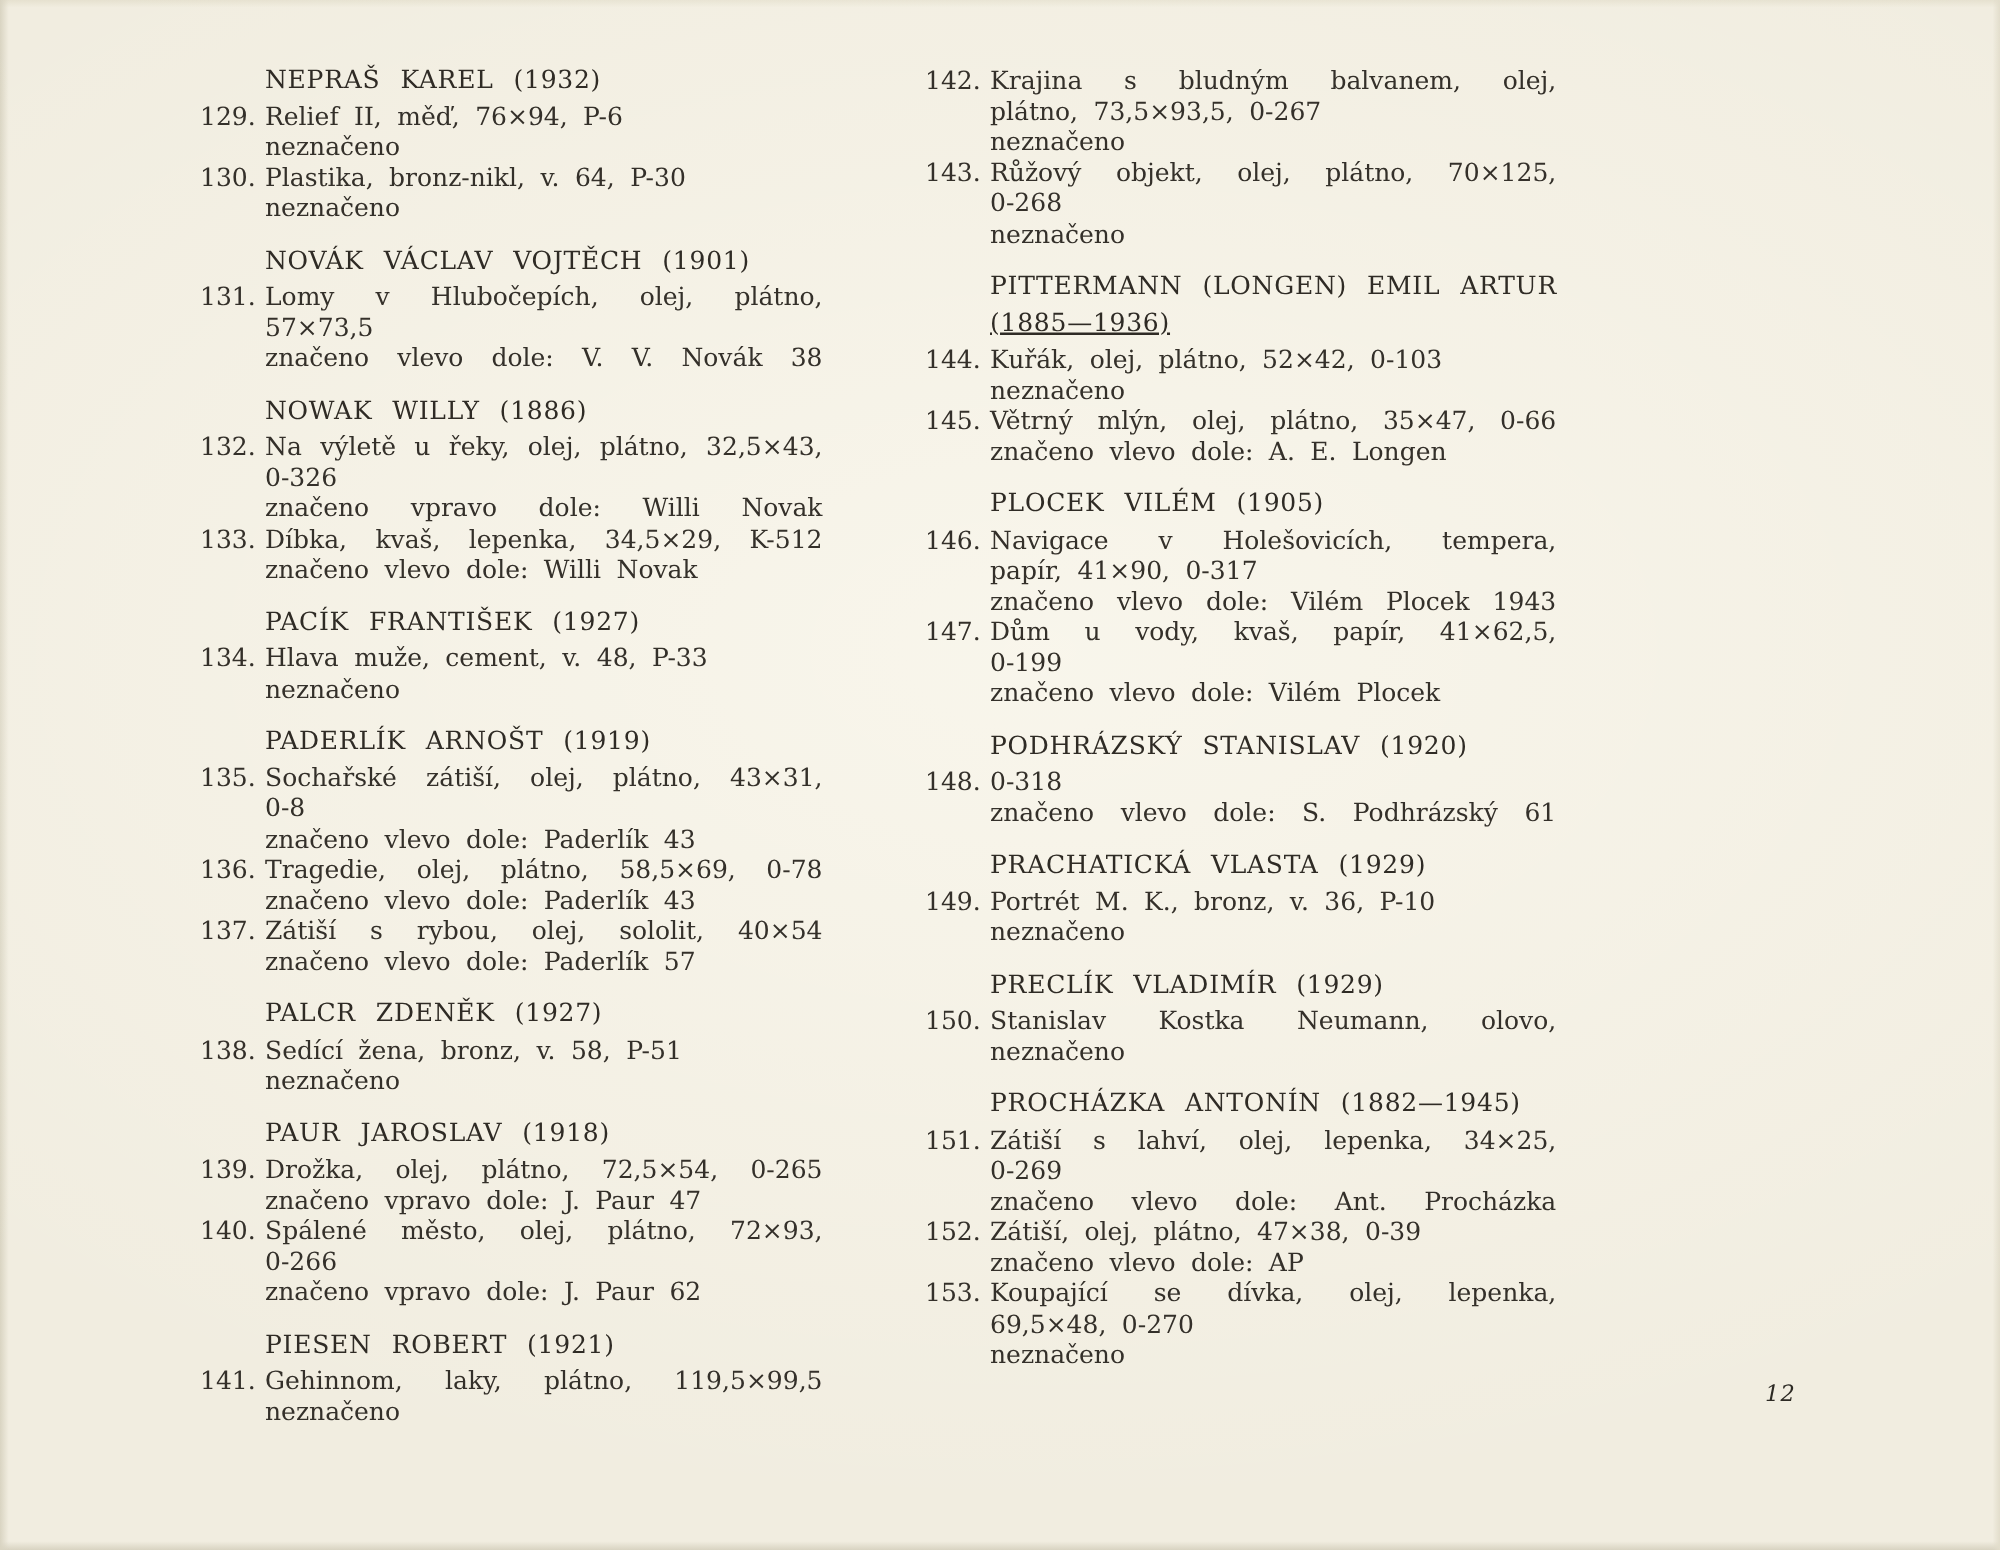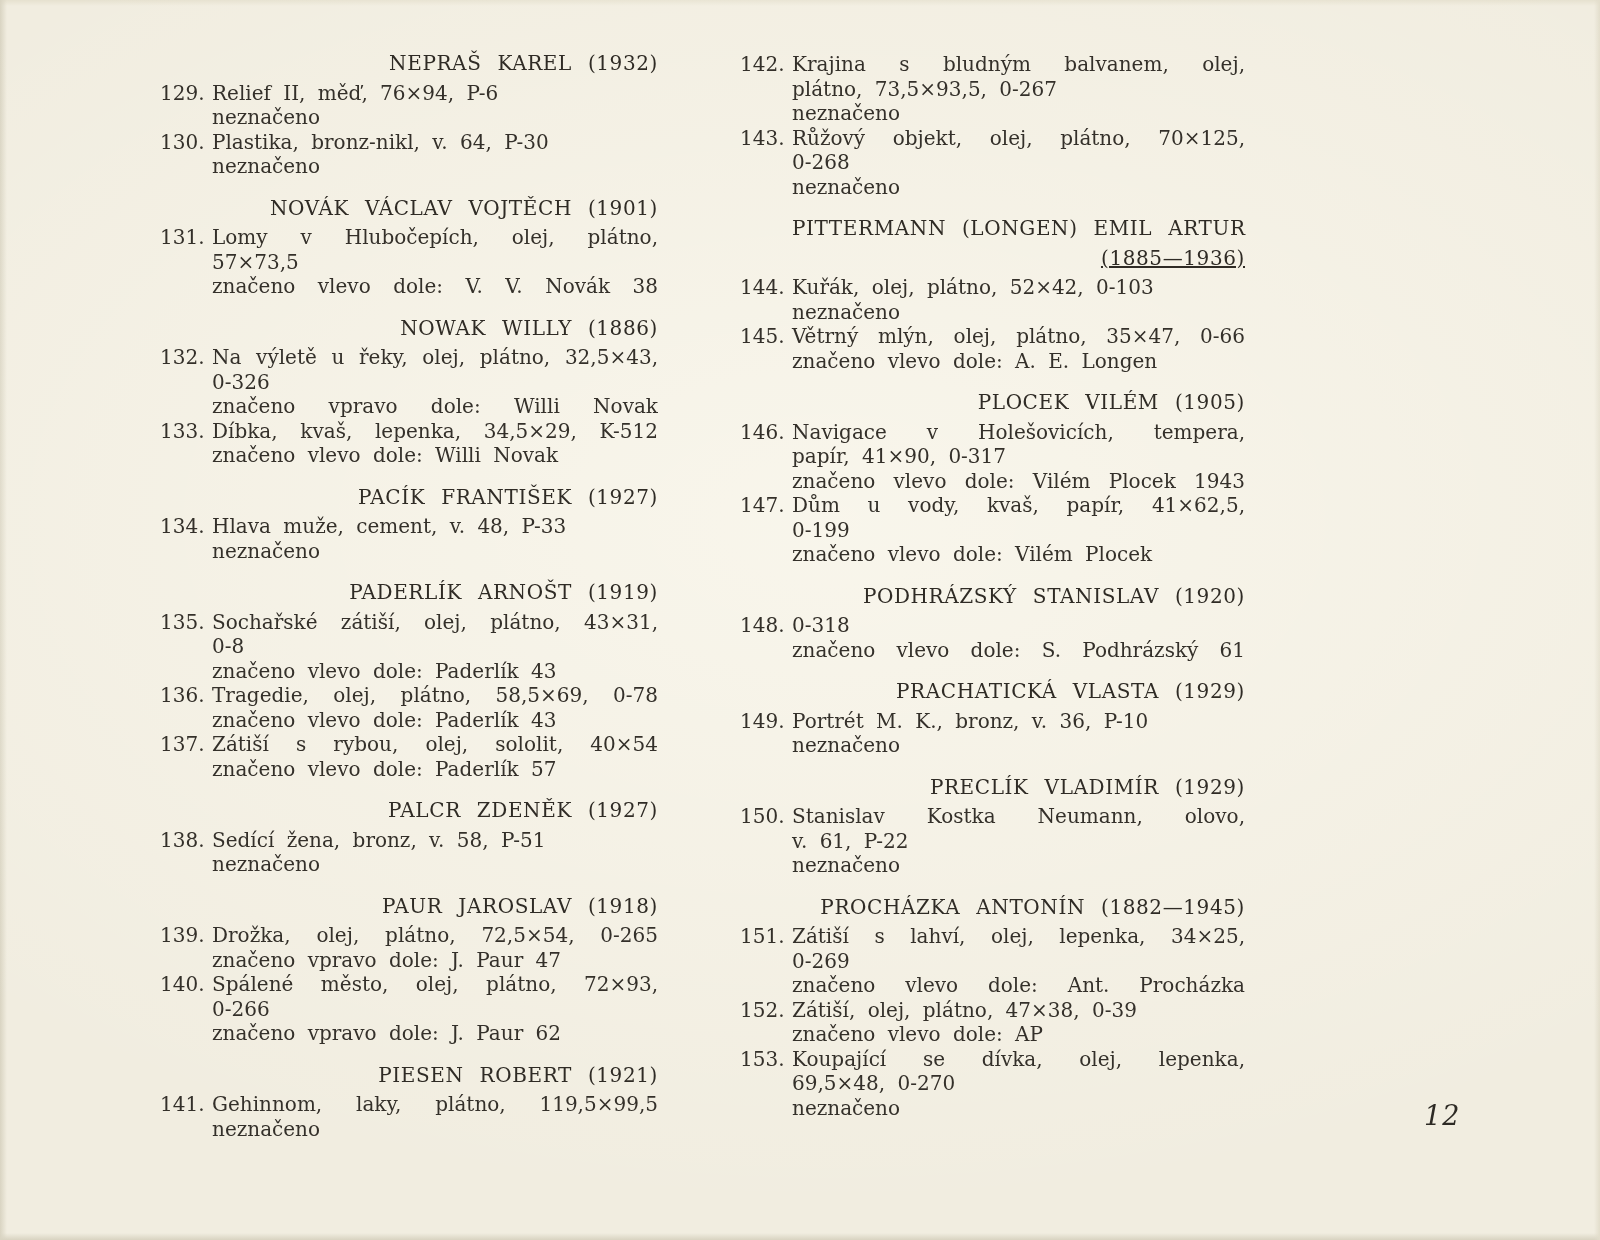--- a/index.html
+++ b/index.html
@@ -18,21 +18,21 @@
       linear-gradient(180deg, #e6e1cf 0px, rgba(230,225,207,0) 6px);
   }
   .page { position: absolute; inset: 0; }
 
   .col { position: absolute; top: 0; box-sizing: border-box; }
   .col-left  { left: 160px; width: 498px; padding-top: 51px; }
   .col-right { left: 740px; width: 505px; padding-top: 52px; }
 
   .block + .block { margin-top: 17px; }
 
-  .hdr { margin-left: 52px; margin-bottom: 5px; text-align: right; }
+  .hdr { margin-left: 52px; margin-bottom: 5px; }
   .hdr-line {
     font-size: 20px; line-height: 24.5px;
     letter-spacing: 0.6px; word-spacing: 0.45em;
     white-space: nowrap;
     color: #2f2b25;
   }
   .hdr-line + .hdr-line { margin-top: 5px; text-decoration: underline; }
 
   .entry { position: relative; margin-left: 52px; }
   .num {
@@ -49,25 +49,24 @@
     white-space: normal;
     word-spacing: normal;
     text-align: justify;
     text-align-last: justify;
     text-justify: inter-word;
   }
 
   .page-number {
     position: absolute;
     left: 1412px; top: 1101px; width: 56px;
-    font-size: 27px; line-height: 30px;
+    font-size: 18px; line-height: 30px;
     font-style: italic;
     letter-spacing: 1px;
     color: #2d2a24;
-    margin-left: 12px;
   }
 </style>
 </head>
 <body>
 
 <div class="page">
   <div class="col col-left">
       <div class="block">
         <div class="hdr">
           <div class="hdr-line">NEPRAŠ KAREL (1932)</div>
@@ -246,21 +245,20 @@
           <div class="line">neznačeno</div>
         </div>
       </div>
       <div class="block">
         <div class="hdr">
           <div class="hdr-line">PRECLÍK VLADIMÍR (1929)</div>
         </div>
         <div class="entry">
           <div class="num">150.</div>
           <div class="line fill">Stanislav Kostka Neumann, olovo,</div>
-          <div class="line">v. 61, P-22</div>
           <div class="line">neznačeno</div>
         </div>
       </div>
       <div class="block">
         <div class="hdr">
           <div class="hdr-line">PROCHÁZKA ANTONÍN (1882—1945)</div>
         </div>
         <div class="entry">
           <div class="num">151.</div>
           <div class="line fill">Zátiší s lahví, olej, lepenka, 34×25,</div>

